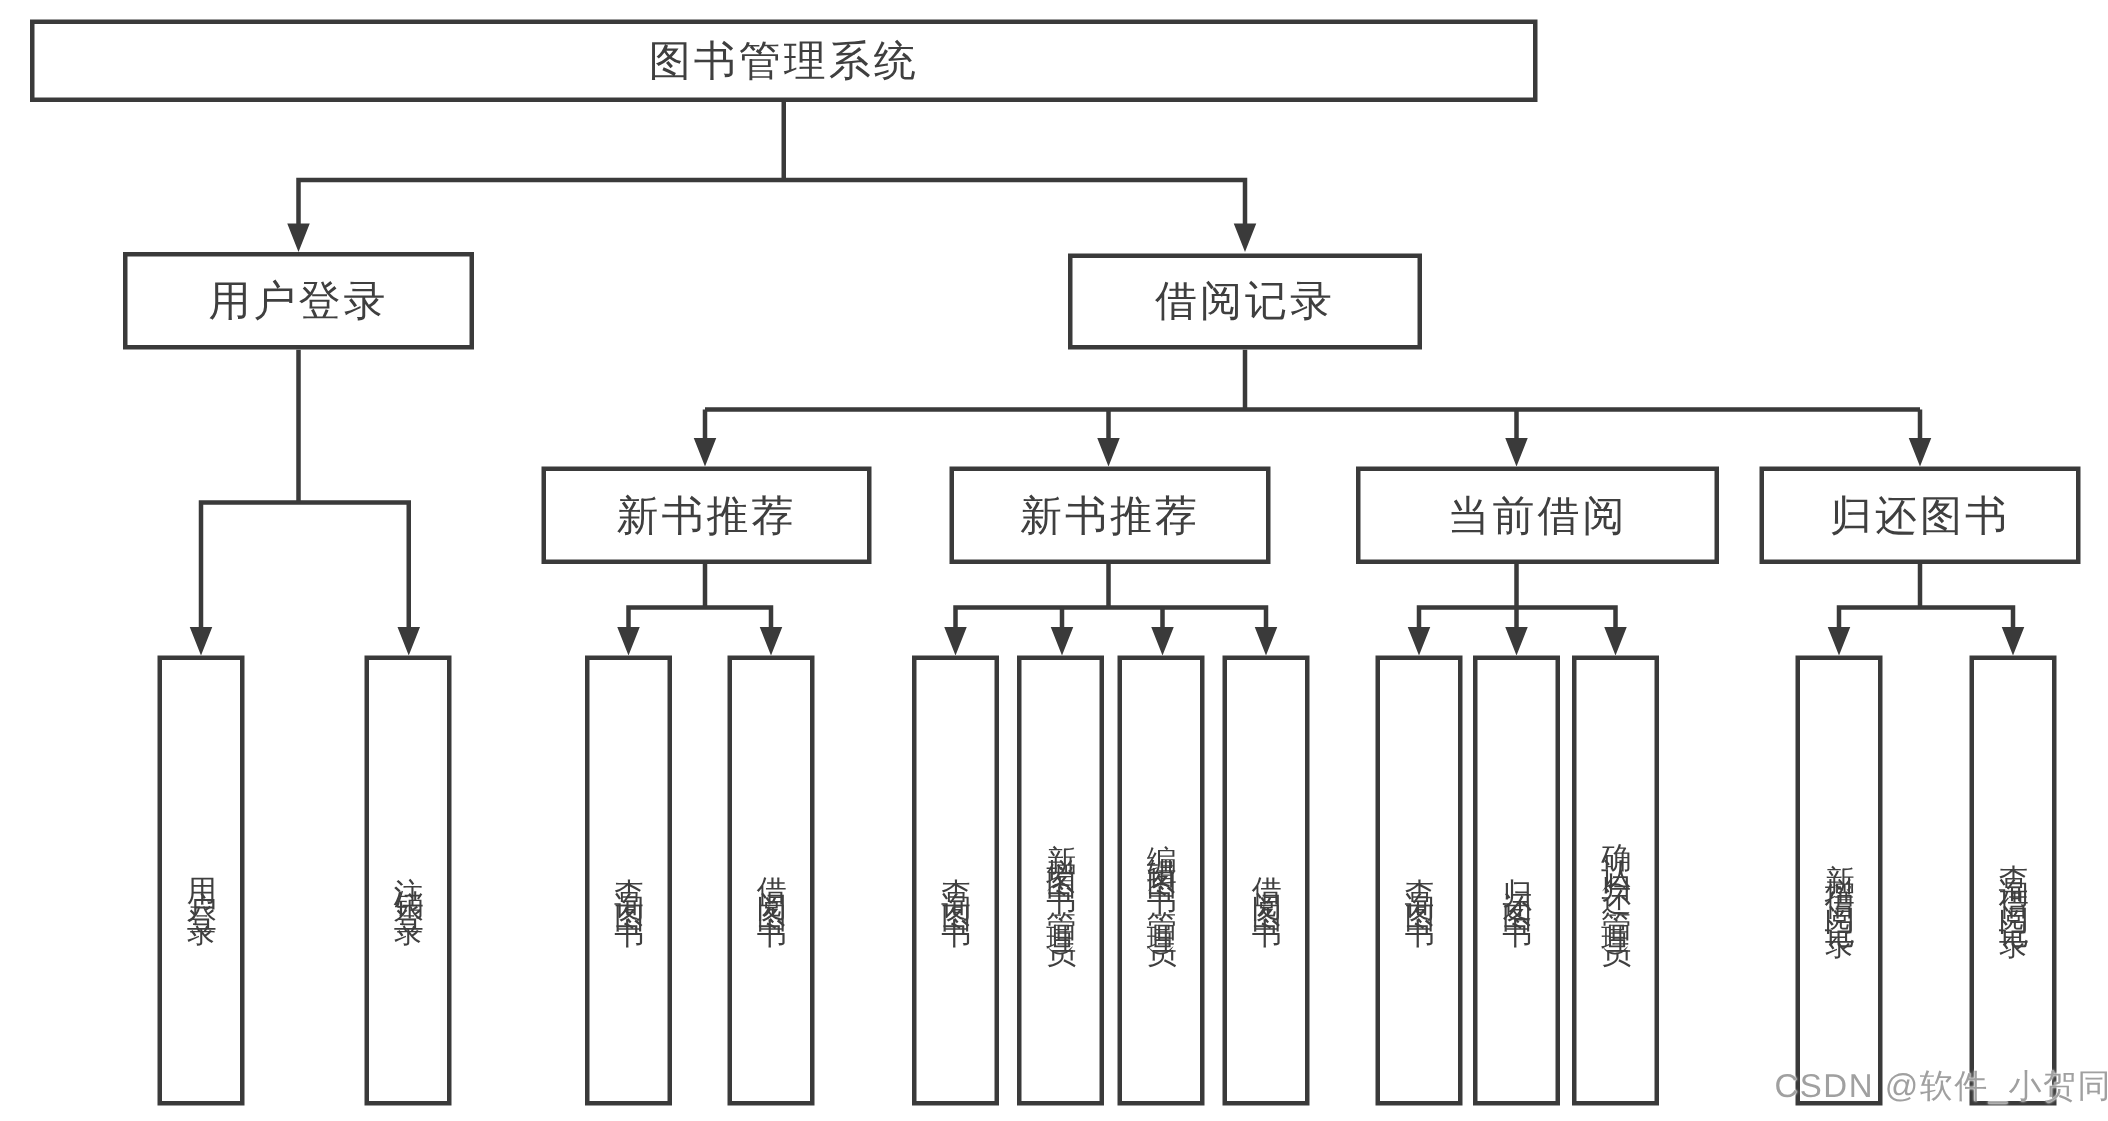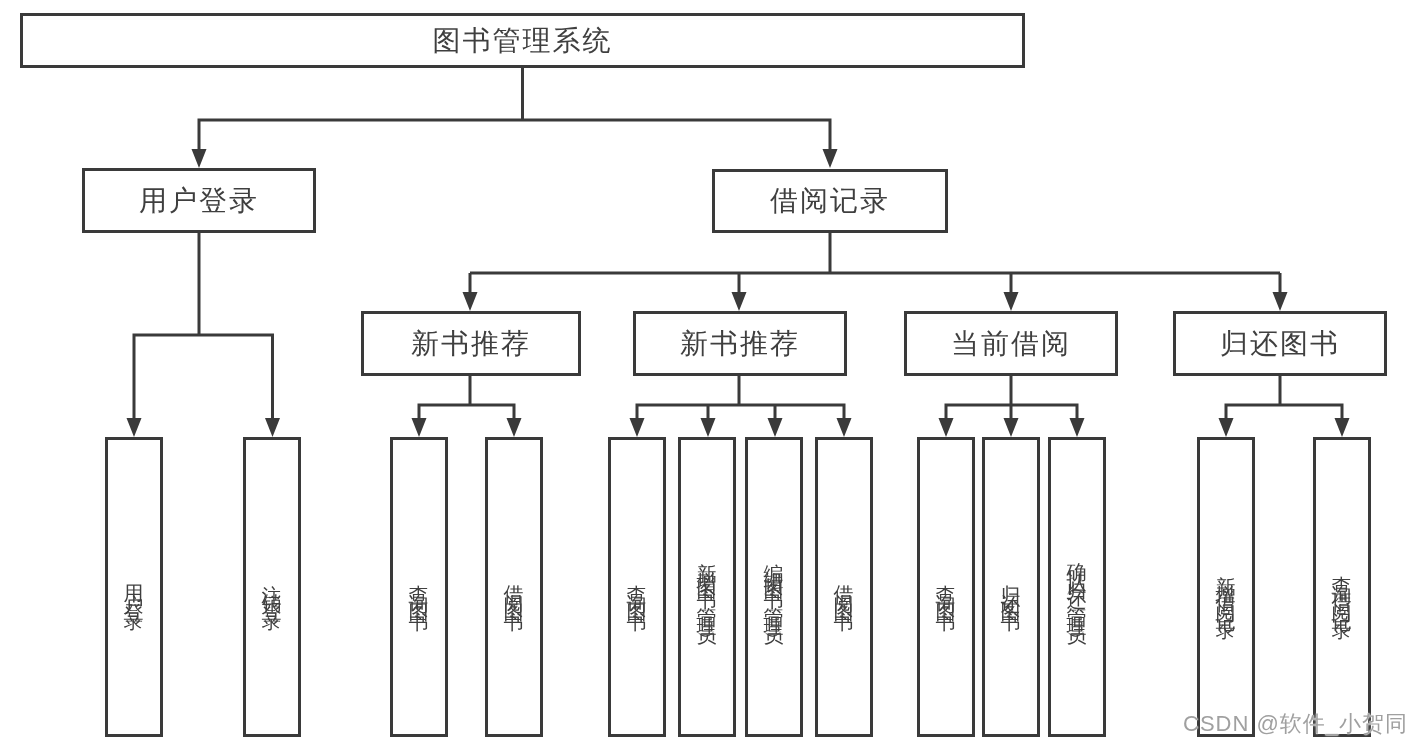--- a/index.html
+++ b/index.html
@@ -92,21 +92,21 @@
     </g>
   </svg>
 
   <div class="node hbox" style="left:20px;top:13px;width:1005px;height:55px">图书管理系统</div>
 
   <div class="node hbox" style="left:82px;top:168px;width:234px;height:65px">用户登录</div>
   <div class="node hbox" style="left:712px;top:169px;width:236px;height:64px">借阅记录</div>
 
   <div class="node hbox" style="left:361px;top:311px;width:220px;height:65px">新书推荐</div>
   <div class="node hbox" style="left:633px;top:311px;width:214px;height:65px">新书推荐</div>
-  <div class="node hbox" style="left:904px;top:311px;width:214px;height:65px">当前借阅</div>
+  <div class="node hbox" style="left:904px;top:311px;width:242px;height:65px">当前借阅</div>
   <div class="node hbox" style="left:1173px;top:311px;width:214px;height:65px">归还图书</div>
 
   <div class="node vbox" style="left:105px">用户登录</div>
   <div class="node vbox" style="left:243px">注销登录</div>
 
   <div class="node vbox" style="left:390px">查询图书</div>
   <div class="node vbox" style="left:485px">借阅图书</div>
 
   <div class="node vbox" style="left:608px">查询图书</div>
   <div class="node vbox" style="left:678px">新增图书（管理员）</div>

